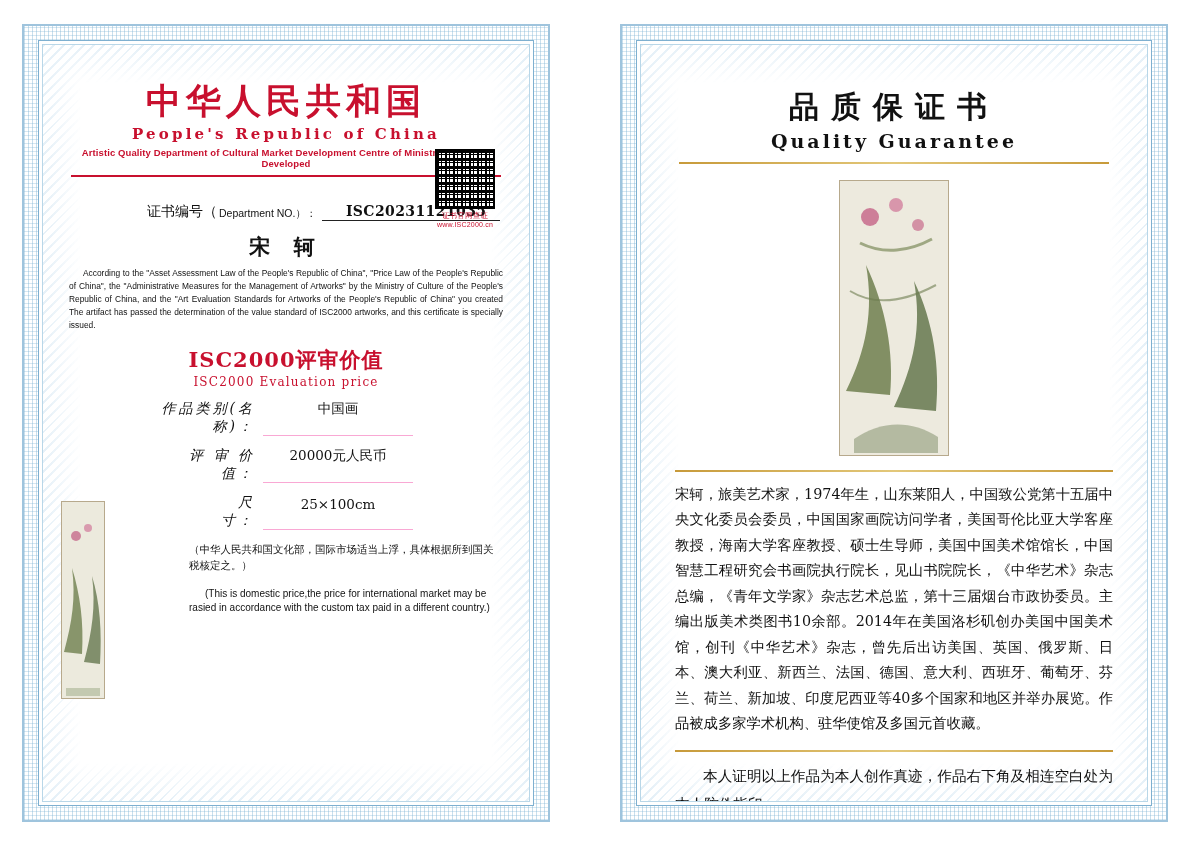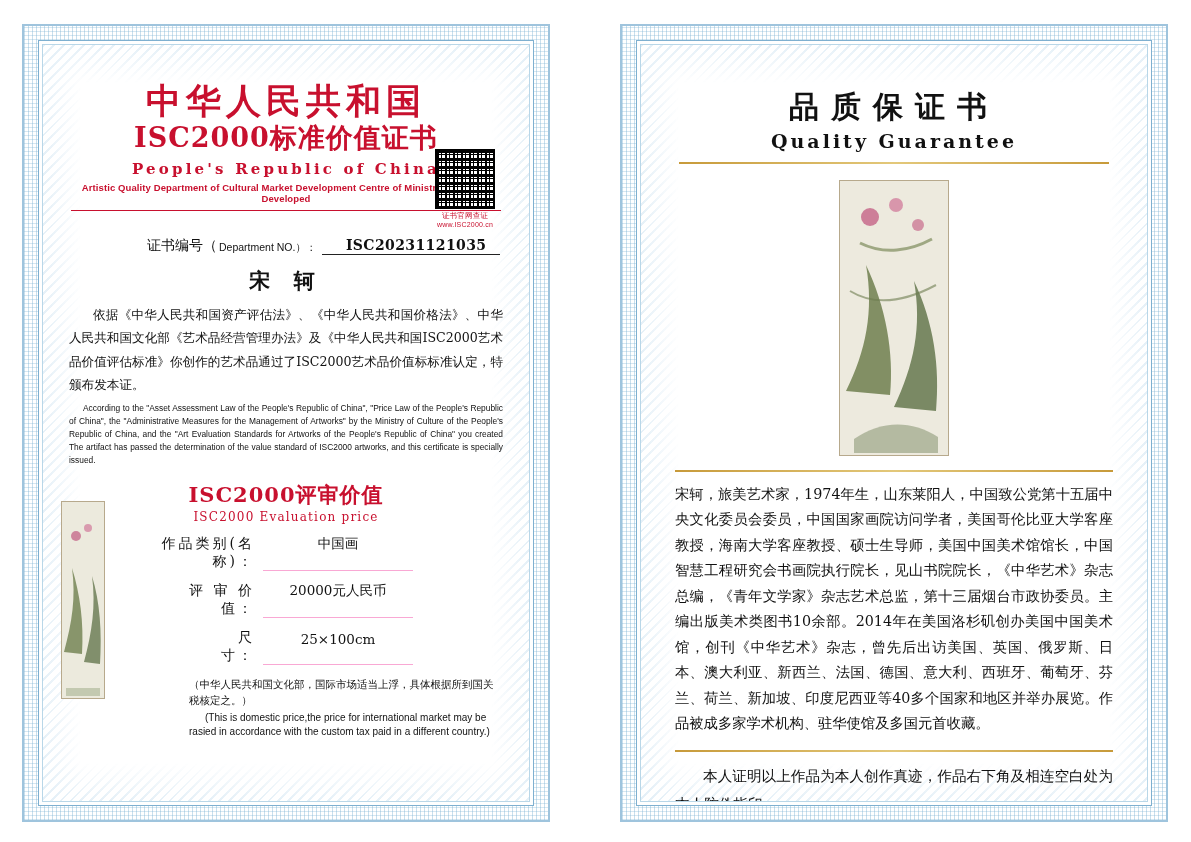--- a/index.html
+++ b/index.html
@@ -222,21 +222,21 @@
 
   .field-row {
     display: flex;
     justify-content: center;
     align-items: flex-end;
     margin-top: 11px;
     font-family: "DejaVu Serif", "Liberation Serif", serif;
     font-size: 14px;
     color: #111;
   }
-  .field-label { width: 96px; text-align: right; letter-spacing: 3px;}
+  .field-label { width: 96px; text-align: right; letter-spacing: 3px; font-style: italic;}
   .field-value {
     border-bottom: 1px solid #f9a8d4;
     min-width: 150px;
     text-align: center;
     padding-bottom: 17px;
     margin-left: 8px;
     font-size: 13.5px;
   }
 
   .note-cn {
@@ -244,21 +244,21 @@
     font-size: 10.5px;
     line-height: 1.5;
     margin-top: 12px;
     margin-left: 120px;
     margin-right: 8px;
     color: #111;
   }
   .note-en {
     font-size: 10px;
     line-height: 1.4;
-    margin-top: 2px;
+    margin-top: 14px;
     margin-left: 120px;
     margin-right: 8px;
     color: #111;
     text-indent: 16px;
   }
 
   
   .mini-art {
     position: absolute;
     left: -8px;
@@ -336,41 +336,39 @@
 
 <div class="page">
 
   <div class="cert cert-left">
     <div class="guilloche"></div>
     <div class="inner-frame">
       <div class="edge-pattern"></div>
       <div class="content">
 
         <div class="l-title1">中华人民共和国</div>
-        <div class="l-title2">ISC2000标准价值证书</div>
         <div class="l-title3">People's Republic of China</div>
 
         <div class="qr-block">
           <div class="qr-img"></div>
           <div class="qr-cap1">证书官网查证</div>
           <div class="qr-cap2">www.ISC2000.cn</div>
         </div>
 
         <div class="l-sub-en">Artistic Quality Department of Cultural Market Development Centre of Ministry of Culture Developed</div>
         <div class="redline"></div>
 
         <div class="cert-no-row">
           <span class="cert-no-label-cn">证书编号（</span>
           <span class="cert-no-label-en">Department NO.）：</span>
           <span class="cert-no-value">ISC20231121035</span>
         </div>
 
         <div class="artist-name">宋 轲</div>
 
-        <div class="body-cn">依据《中华人民共和国资产评估法》、《中华人民共和国价格法》、中华人民共和国文化部《艺术品经营管理办法》及《中华人民共和国ISC2000艺术品价值评估标准》你创作的艺术品通过了ISC2000艺术品价值标标准认定，特颁布发本证。</div>
         <div class="body-en">According to the "Asset Assessment Law of the People's Republic of China", "Price Law of the People's Republic of China", the "Administrative Measures for the Management of Artworks" by the Ministry of Culture of the People's Republic of China, and the "Art Evaluation Standards for Artworks of the People's Republic of China" you created The artifact has passed the determination of the value standard of ISC2000 artworks, and this certificate is specially issued.</div>
 
         <div class="eval-title">ISC2000评审价值</div>
         <div class="eval-title-en">ISC2000 Evaluation price</div>
 
         <div class="field-row">
           <span class="field-label">作品类别(名称)：</span>
           <span class="field-value">中国画</span>
         </div>
         <div class="field-row">

